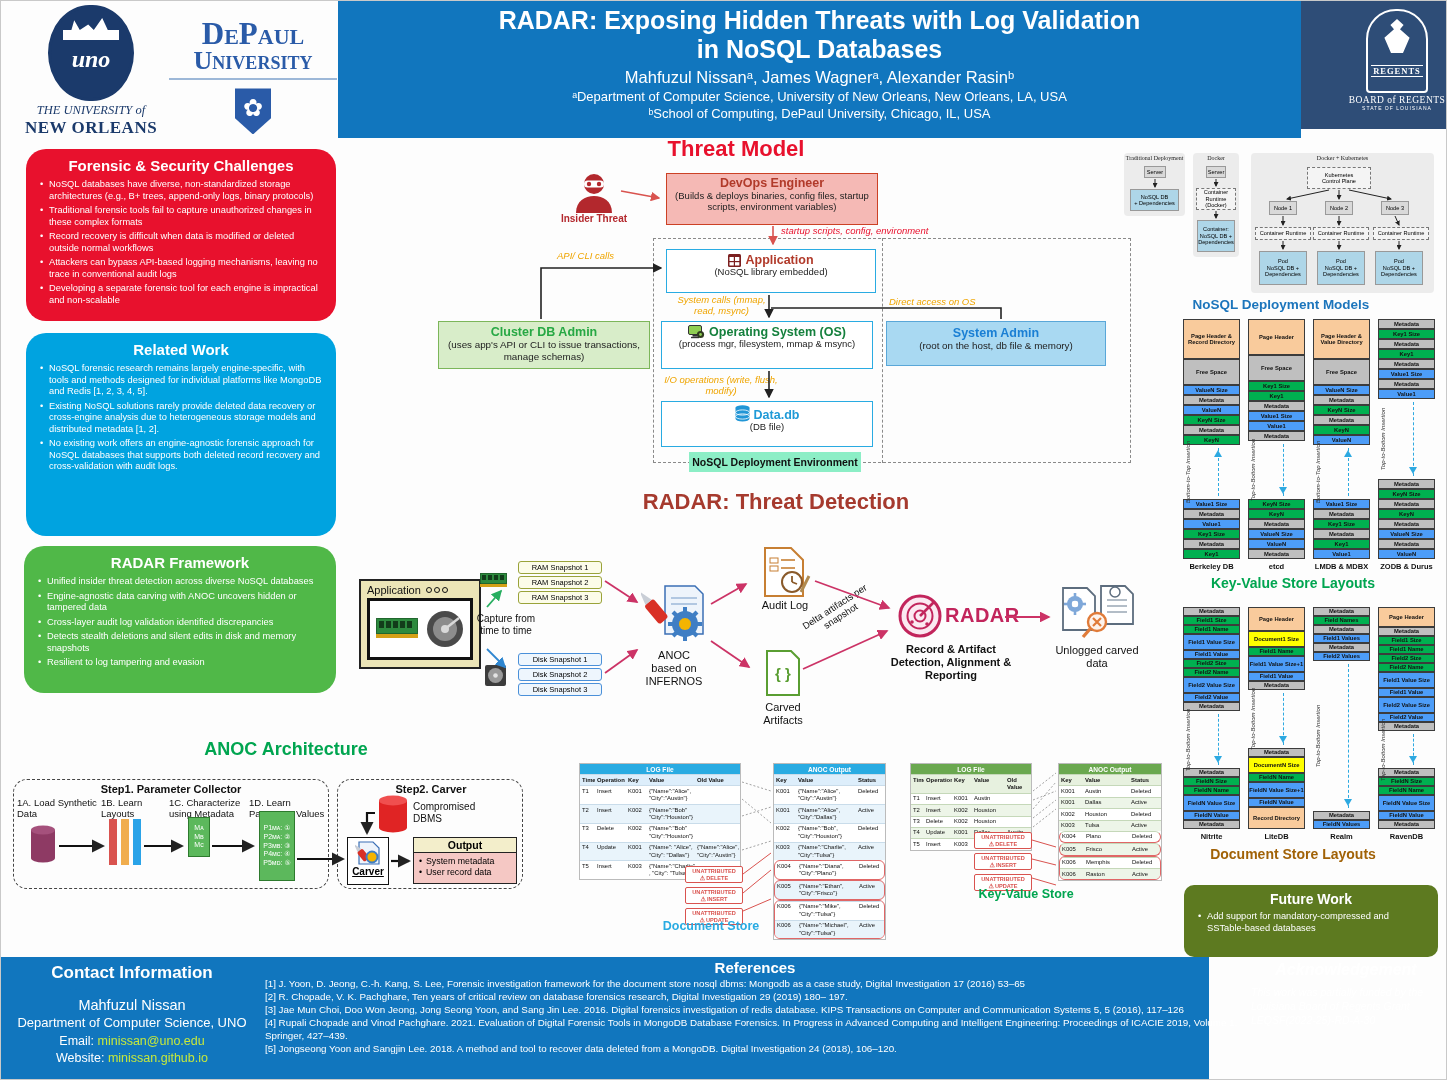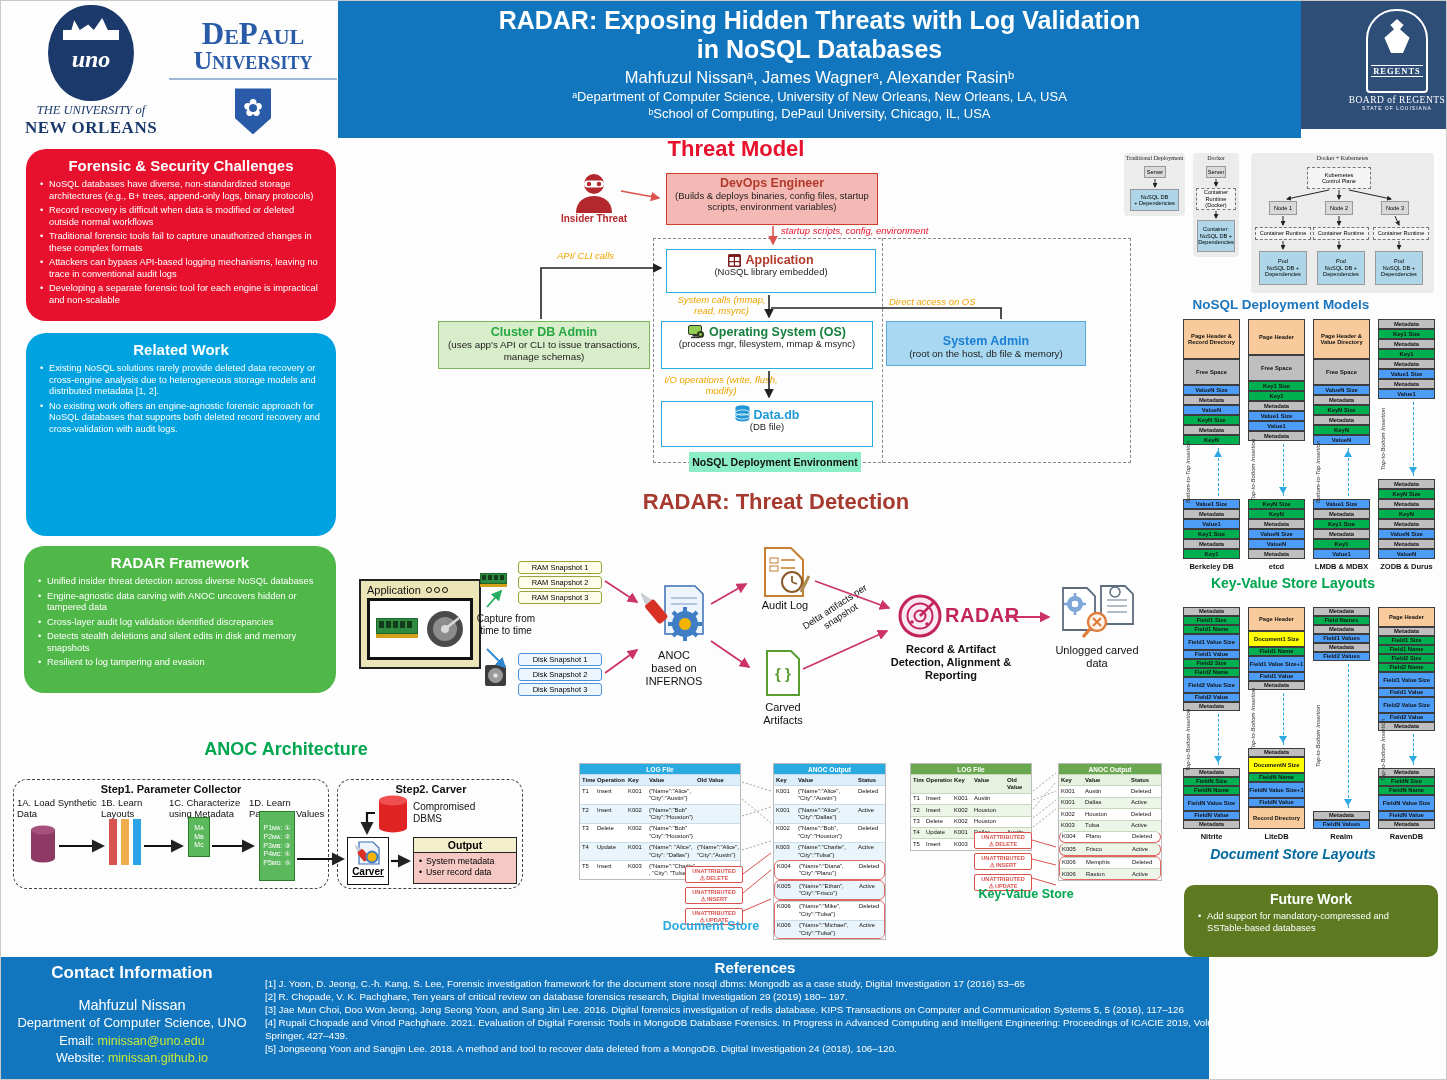--- a/index.html
+++ b/index.html
@@ -185,29 +185,30 @@
       <div class="rg-band">REGENTS</div>
     </div>
     <div class="rg-l1">BOARD of REGENTS</div>
     <div class="rg-l2">STATE OF LOUISIANA</div>
   </div>
 
   <div class="panel" style="left:25px;top:148px;width:310px;height:172px;background:#e8112d;">
     <h2>Forensic &amp; Security Challenges</h2>
     <div>
         <div class="bullet">NoSQL databases have diverse, non-standardized storage architectures (e.g., B+ trees, append-only logs, binary protocols)</div>
+        <div class="bullet">Traditional forensic tools fail to capture unauthorized changes in these complex formats</div>
         <div class="bullet">Record recovery is difficult when data is modified or deleted outside normal workflows</div>
-        <div class="bullet">Traditional forensic tools fail to capture unauthorized changes in these complex formats</div>
         <div class="bullet">Attackers can bypass API-based logging mechanisms, leaving no trace in conventional audit logs</div>
         <div class="bullet">Developing a separate forensic tool for each engine is impractical and non-scalable</div>
       </div>
   </div>
   <div class="panel" style="left:25px;top:332px;width:310px;height:203px;background:#00a3e0;">
     <h2>Related Work</h2>
     <div>
+        <div class="bullet">NoSQL forensic research remains largely engine-specific, with tools and methods designed for individual platforms like MongoDB and Redis [1, 2, 3, 4, 5].</div>
         <div class="bullet">Existing NoSQL solutions rarely provide deleted data recovery or cross-engine analysis due to heterogeneous storage models and distributed metadata [1, 2].</div>
         <div class="bullet">No existing work offers an engine-agnostic forensic approach for NoSQL databases that supports both deleted record recovery and cross-validation with audit logs.</div>
       </div>
   </div>
   <div class="panel" style="left:23px;top:545px;width:312px;height:147px;background:#50b848;">
     <h2>RADAR Framework</h2>
     <div>
         <div class="bullet">Unified insider threat detection across diverse NoSQL databases</div>
         <div class="bullet">Engine-agnostic data carving with ANOC uncovers hidden or tampered data</div>
         <div class="bullet">Cross-layer audit log validation identified discrepancies</div>
@@ -263,21 +264,21 @@
           <rect x="3" y="11.8" width="8" height="1.4" fill="#333"></rect>
           <circle cx="12.5" cy="9.5" r="3.6" fill="#2f3b1f"></circle>
           <circle cx="12.5" cy="9.5" r="1.4" fill="#8fce53"></circle>
         </svg><span>Operating System (OS)</span>
     </div>
     <div class="d">(process mgr, filesystem, mmap &amp; msync)</div>
   </div>
   <div class="lab-or ctr" style="left:668px;top:294px;width:105px;">System calls (mmap, read, msync)</div>
   <div class="lab-or" style="left:888px;top:296px;width:140px;">Direct access on OS</div>
 
-  <div class="abs ctr" style="left:885px;top:320px;width:200px;height:45px;background:#a9d9f2;border:1.4px solid #5aa7d8;padding-top:12px;">
+  <div class="abs ctr" style="left:885px;top:320px;width:220px;height:45px;background:#a9d9f2;border:1.4px solid #5aa7d8;padding-top:4px;">
     <div class="b" style="font-size:12.5px;color:#1a7fd4;">System Admin</div>
     <div style="font-size:9.8px;color:#222;">(root on the host, db file &amp; memory)</div>
   </div>
 
   <div class="tmbox" style="left:660px;top:400px;width:212px;height:46px;">
     <div class="t" style="color:#1f9ad7;">
       <svg class="icon-inline" width="15" height="17" viewBox="0 0 15 17">
           <ellipse cx="7.5" cy="2.8" rx="7" ry="2.6" fill="#2196d6"></ellipse>
           <path d="M0.5,2.8 v11 a7,2.6 0 0 0 14,0 v-11" fill="#2196d6"></path>
           <ellipse cx="7.5" cy="7.5" rx="7" ry="2.6" fill="none" stroke="#fff" stroke-width="0.8"></ellipse>
@@ -576,21 +577,21 @@
             <div class="blk c-green" style="height: 9px; flex: 0 0 auto;">FieldN Size</div>
             <div class="blk c-green" style="height: 9px; flex: 0 0 auto;">FieldN Name</div>
             <div class="blk c-blue" style="height: 16px; flex: 0 0 auto;">FieldN Value Size</div>
             <div class="blk c-blue" style="height: 9px; flex: 0 0 auto;">FieldN Value</div>
             <div class="blk c-gray" style="height: 9px; flex: 0 0 auto;">Metadata</div>
           </div>
         </div>
         <div class="lay-name">RavenDB</div>
       </div>
     </div>
-  <div class="lay-cap" style="left:1162px;top:845px;width:260px;color:#0369a1;font-style:italic;">Document Store Layouts</div>
+  <div class="lay-cap" style="left:1162px;top:845px;width:260px;color:#a16207;">Document Store Layouts</div>
 
   <div class="abs ctr b h-detect">RADAR: Threat Detection</div>
 
   <div class="appbox">
     <div class="ttl">
         <span>Application</span>
       <span class="dots">
           <span class="dot"></span>
           <span class="dot"></span>
           <span class="dot"></span>

